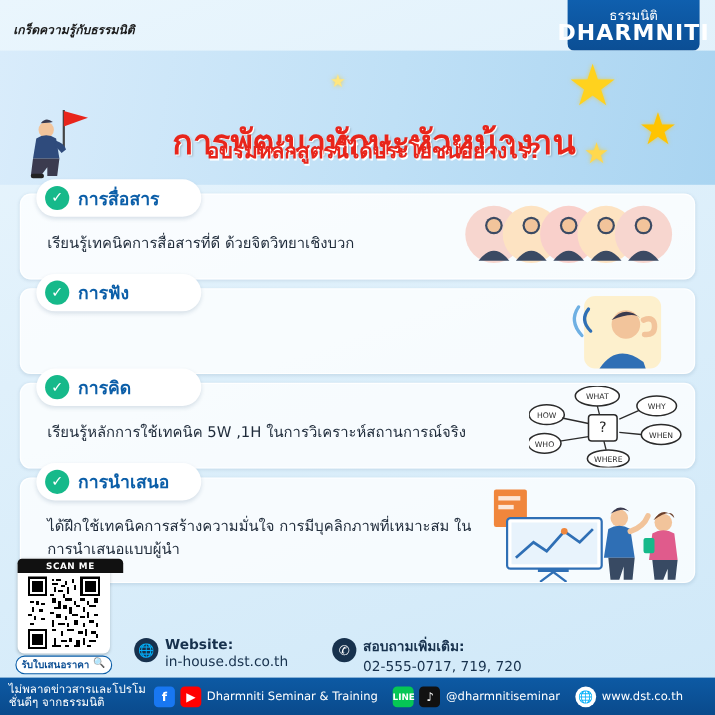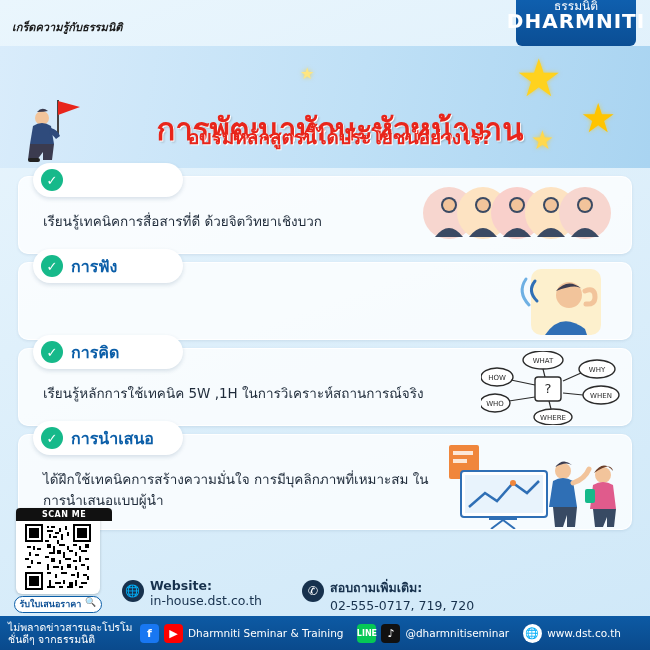--- a/index.html
+++ b/index.html
@@ -19,21 +19,21 @@
   }
   .top-tagline {
     position: absolute; left: 12px; top: 18px;
     font-size: 11px; color: #1a1a1a; font-weight: bold; font-style: italic;
   }
   .brandbox {
     position: absolute; right: 14px; top: 0;
     width: 120px; height: 46px;
     background: linear-gradient(180deg,#0f5fae 0%, #0b4e94 100%);
     border-radius: 0 0 6px 6px;
-    display: flex; flex-direction: column; align-items: center; justify-content: flex-start;
+    display: flex; flex-direction: column; align-items: center; justify-content: center;
     color: #fff;
   }
   .brand-th { font-size: 12px; line-height: 13px; }
   .brand-en { font-size: 20px; font-weight: bold; letter-spacing: 1px; line-height: 17px; }
 
   
   .headband {
     position: absolute; left: 0; top: 46px; width: 650px; height: 122px;
     background: linear-gradient(100deg,#d9ecfb 0%, #bfe0f6 55%, #a9d4f1 100%);
     overflow: hidden;
@@ -198,20 +198,21 @@
       <ellipse cx="40" cy="81" rx="10" ry="4" fill="#cfe8f8" opacity=".35"></ellipse>
     </svg>
 
     <div class="headline">การพัฒนาทักษะหัวหน้างาน</div>
   </div>
   <div class="subhead">อบรมหลักสูตรนี้ได้ประโยชน์อย่างไร?</div>
 
   <div class="card card1">
     <div class="pill">
       <div class="check">✓</div>
+      <div class="pill-label">การสื่อสาร</div>
     </div>
     <div class="card-body">เรียนรู้เทคนิคการสื่อสารที่ดี ด้วยจิตวิทยาเชิงบวก</div>
     <svg class="art people" viewBox="0 0 200 62">
       <circle cx="28" cy="30" r="26" fill="#f7d6cf"></circle>
       <circle cx="62" cy="30" r="26" fill="#fde3c2"></circle>
       <circle cx="96" cy="30" r="26" fill="#f9d0cb"></circle>
       <circle cx="130" cy="30" r="26" fill="#fde3c2"></circle>
       <circle cx="164" cy="30" r="26" fill="#f7d6cf"></circle>
       <g fill="#3b4a63">
         <circle cx="28" cy="22" r="8"></circle>

